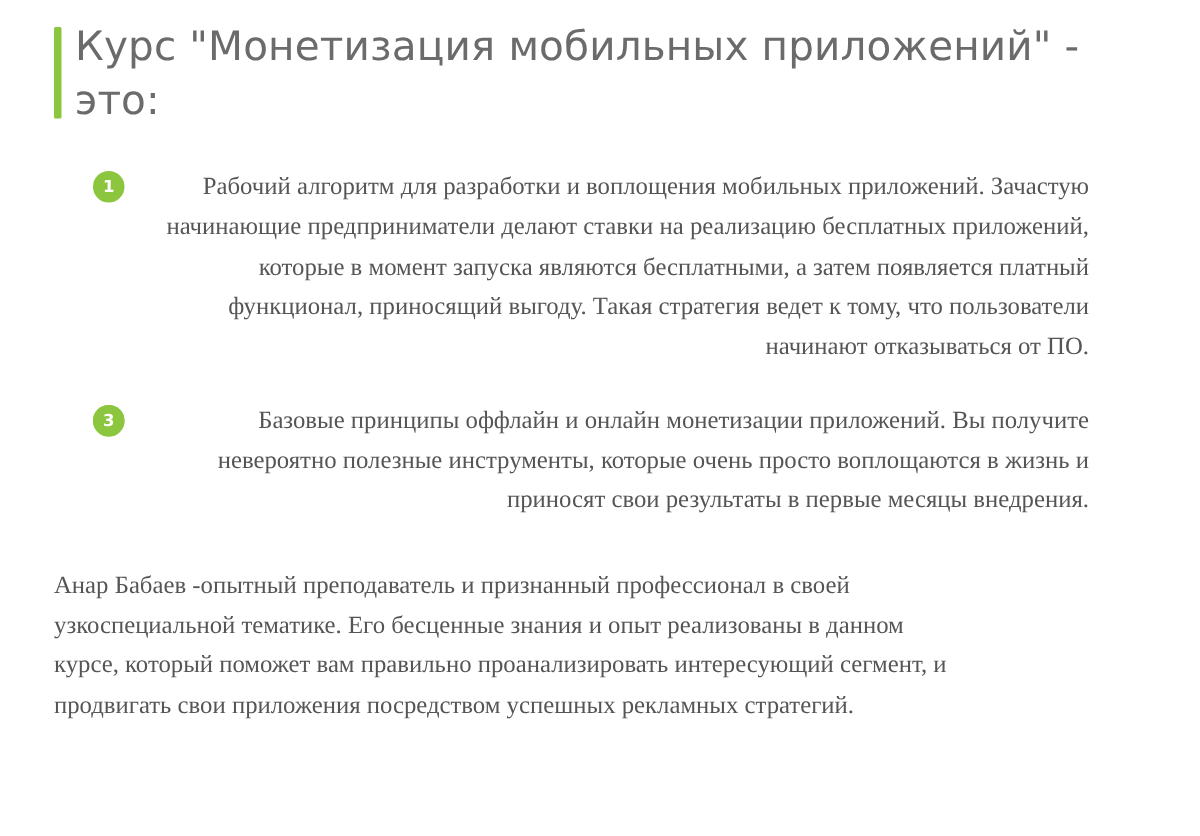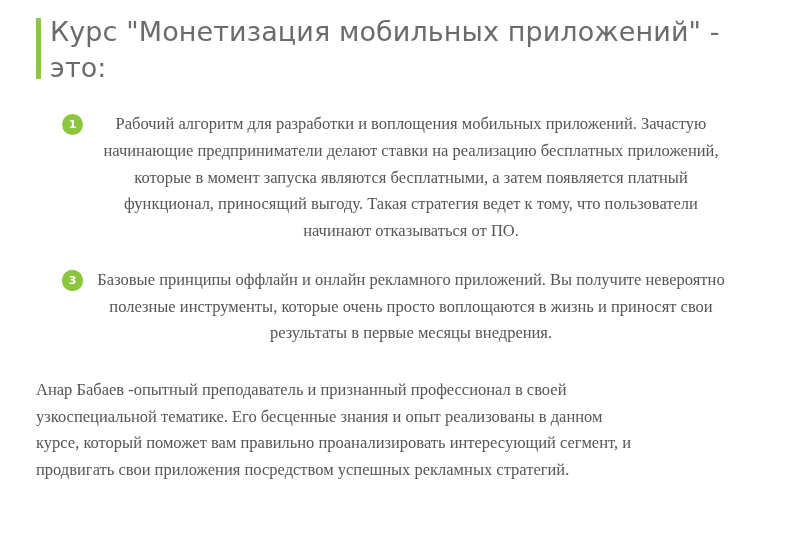--- a/index.html
+++ b/index.html
@@ -70,21 +70,21 @@
     text-align: center;
     font-weight: 700;
   }
   .item-text {
     font-family: "Liberation Serif", "DejaVu Serif", serif;
     font-size: 16.5px;
     line-height: 1.62;
     color: #555555;
     margin: 0;
     max-width: 630px;
-    text-align: center;
+    text-align: right;
   }
   .outro {
     margin: 30px 0 0 0;
     font-family: "Liberation Serif", "DejaVu Serif", serif;
     font-size: 16.5px;
     line-height: 1.62;
     color: #555555;
     max-width: 600px;
   }
 </style>
@@ -104,20 +104,20 @@
       <span class="badge">1</span>
       <p class="item-text">Рабочий алгоритм для разработки и воплощения мобильных приложений. Зачастую начинающие предприниматели делают ставки на реализацию бесплатных приложений, которые в момент запуска являются бесплатными, а затем появляется платный функционал, приносящий выгоду. Такая стратегия ведет к тому, что пользователи начинают отказываться от ПО.</p>
     </li>
 
     <li class="list-item">
       <span class="badge">2</span>
     </li>
 
     <li class="list-item">
       <span class="badge">3</span>
-      <p class="item-text">Базовые принципы оффлайн и онлайн рекламного приложений. Вы получите невероятно полезные инструменты, которые очень просто воплощаются в жизнь и приносят свои результаты в первые месяцы внедрения.</p>
+      <p class="item-text">Базовые принципы оффлайн и онлайн монетизации приложений. Вы получите невероятно полезные инструменты, которые очень просто воплощаются в жизнь и приносят свои результаты в первые месяцы внедрения.</p>
     </li>
 
   </ul>
 
   <p class="outro">Анар Бабаев -опытный преподаватель и признанный профессионал в своей узкоспециальной тематике. Его бесценные знания и опыт реализованы в данном курсе, который поможет вам правильно проанализировать интересующий сегмент, и продвигать свои приложения посредством успешных рекламных стратегий.</p>
 
 </div>
 
 </body></html>

